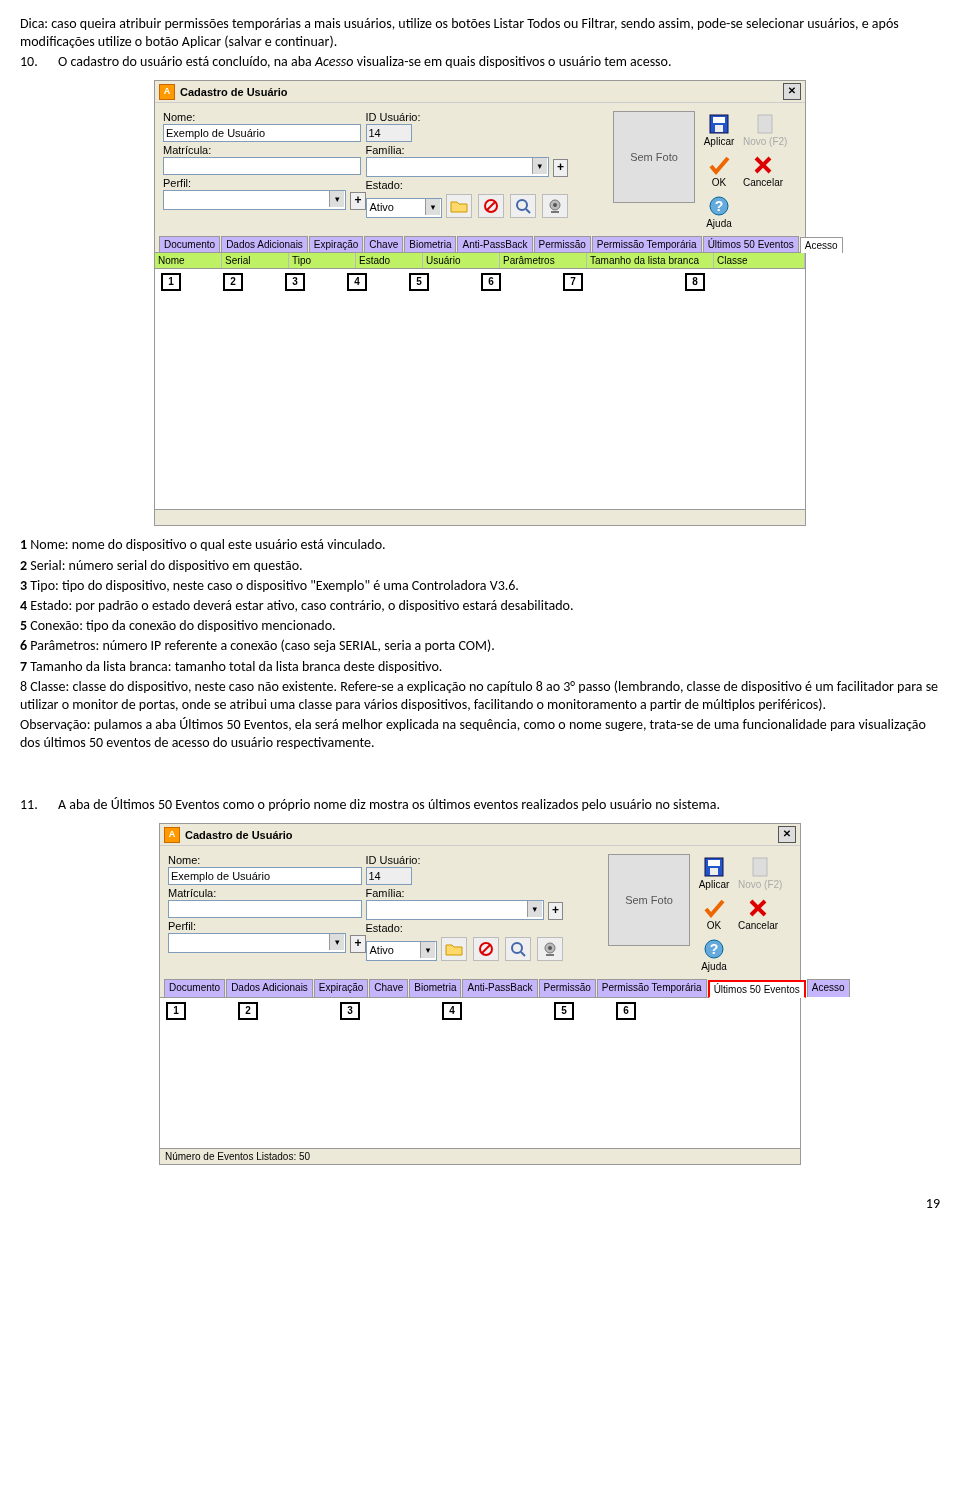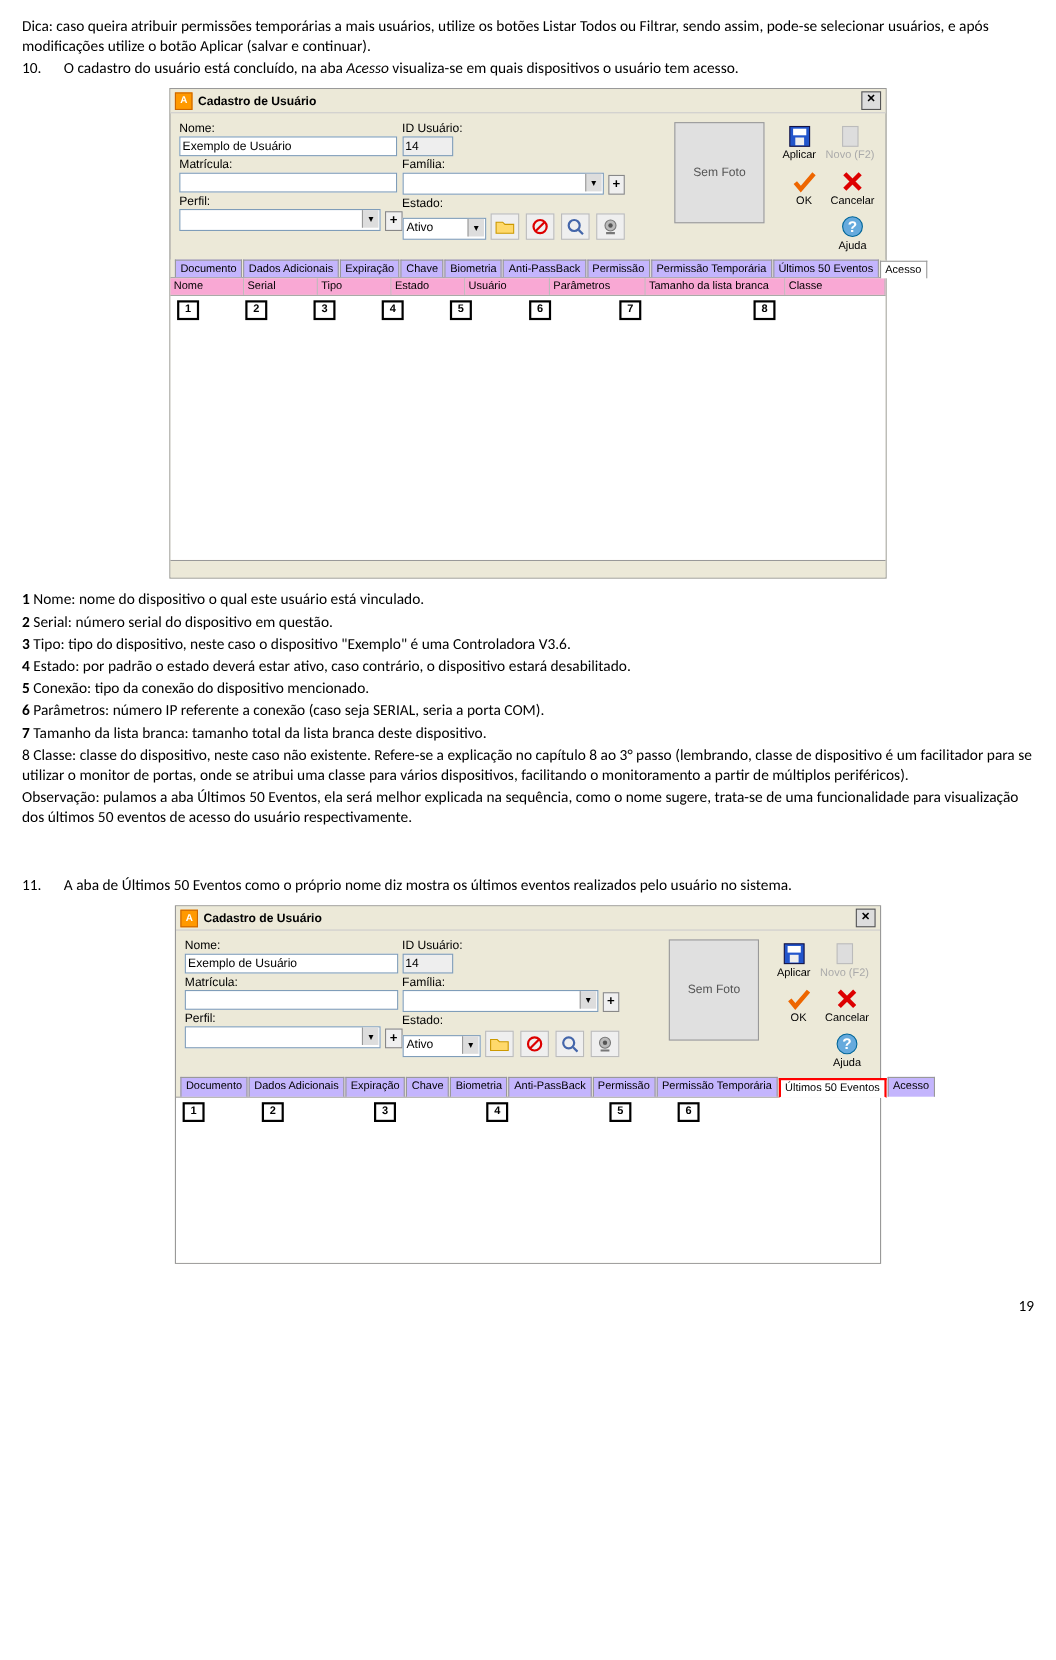--- a/index.html
+++ b/index.html
@@ -21,30 +21,30 @@
   .inp{width:95%;border:1px solid #7f9db9;background:#fff;height:16px;padding:0 2px;font-size:11px}
   .cmb{width:95%;border:1px solid #7f9db9;background:#fff;height:18px;position:relative}
   .cmb:after{content:"▾";position:absolute;right:1px;top:0;width:14px;height:16px;background:#ddd;border-left:1px solid #999;text-align:center;font-size:9px;line-height:16px}
   .cmb span{padding-left:3px;line-height:16px}
   .rowflex{display:flex;align-items:flex-end;gap:4px}
   .plus{width:14px;height:16px;border:1px solid #888;background:#f0f0f0;text-align:center;font-size:12px;line-height:14px;font-weight:bold}
   .rpanel{width:125px;display:flex;flex-direction:column;align-items:flex-end;padding:2px}
   .photo{width:80px;height:90px;background:#e0e0e0;border:1px solid #999;display:flex;align-items:center;justify-content:center;text-align:center;color:#555}
   .ibtn{display:flex;flex-direction:column;align-items:center;margin:3px 2px;font-size:10px;cursor:pointer;min-width:40px}
   .ibtn .isvg{width:24px;height:24px;display:flex;align-items:center;justify-content:center}
-  .btnrow{display:flex;justify-content:flex-end;width:100%}
+  .btnrow{display:flex;justify-content:flex-start;width:100%}
   .disabled{color:#aaa}
   .iconrow{display:flex;gap:6px;padding:2px 0 0 0}
   .ricn{width:24px;height:22px;border:1px solid #bbb;background:#efefef;display:flex;align-items:center;justify-content:center;cursor:pointer}
   .tabs{display:flex;border-bottom:1px solid #999;padding:0 4px;background:#ece9d8;font-size:10px;flex-wrap:nowrap}
   .tab{padding:2px 4px;border:1px solid #999;border-bottom:none;margin-right:1px;background:#c4b5fd;cursor:pointer;white-space:nowrap}
   .tab.active{background:#fff;position:relative;top:1px;font-weight:normal}
   .tab.active.red{border:2px solid red;border-bottom:1px solid #fff}
   .thdr{display:flex;background:#ece9d8;border-bottom:1px solid #999;font-size:10px}
-  .th{border-right:1px solid #bbb;padding:2px 3px;background:#f9a8d4}
+  .th{border-right:1px solid #bbb;padding:2px 3px;background:#bef264}
   .tbody{background:#fff;min-height:240px;position:relative}
   .callrow{display:flex;position:absolute;top:4px;left:0;width:100%;font-size:10px}
   .callcell{display:flex;align-items:center}
   .callbox{border:2px solid #000;background:#fff;width:16px;height:14px;font-weight:bold;text-align:center;font-size:10px;line-height:13px;margin-left:6px}
   .status{border-top:1px solid #999;background:#ece9d8;padding:2px 5px;font-size:10px}
   .pgnum{text-align:right;margin-top:30px;font-size:14px}
   .w2 .tbody{min-height:150px}
   svg{display:block}
 </style>
 </head>
@@ -376,15 +376,16 @@
           <div class="callbox">4</div>
         </div>
       <div class="callcell" style="width:62px">
           <div class="callbox">5</div>
         </div>
       <div class="callcell" style="flex:1">
           <div class="callbox">6</div>
         </div>
     </div>
   </div>
+  <div class="status">Número de Eventos Listados:  50</div>
 </div>
 
 <div class="pgnum">19</div>
 
 </body></html>

